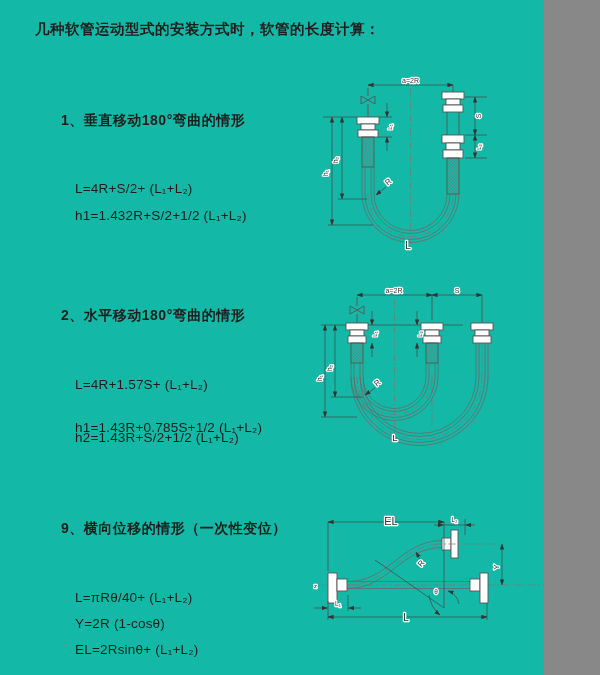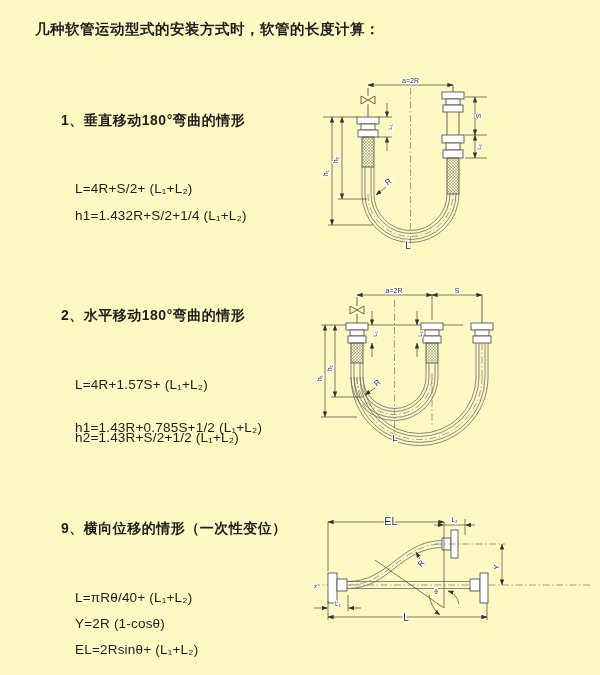--- a/index.html
+++ b/index.html
@@ -1,17 +1,17 @@
 <!DOCTYPE html>
 <html><head>
 <meta charset="utf-8">
 <style>
   html,body{margin:0;padding:0;background:#888;}
   .page{
-    position:relative;width:600px;height:675px;background:#fef9c3;
+    position:relative;width:544px;height:675px;background:#14b8a6;
     font-family:"Liberation Sans","DejaVu Sans",sans-serif;
     color:#1d1d1d;overflow:hidden;
   }
   .title{position:absolute;left:35px;top:20px;font-size:14.5px;font-weight:bold;letter-spacing:.5px;}
   .heading{position:absolute;left:45px;font-size:14px;font-weight:bold;letter-spacing:.5px;margin-left:16px;}
   .formula{position:absolute;left:75px;font-size:13.5px;font-weight:400;letter-spacing:.2px;white-space:pre;margin-top:44px;}
   svg{position:absolute;overflow:visible;}
   svg text{font-family:"Liberation Sans","DejaVu Sans",sans-serif;fill:#333;paint-order:stroke;stroke:#fff;stroke-width:2.5px;stroke-linejoin:round;}
   .geo{stroke:#555;fill:none;stroke-width:.9;}
   .geo2{stroke:#6a6a6a;fill:none;stroke-width:.8;}
@@ -22,21 +22,21 @@
 </style>
 </head>
 <body>
 
 <div class="page">
 
   <div class="title">几种软管运动型式的安装方式时，软管的长度计算：</div>
 
   <div class="heading" style="top:112px">1、垂直移动180°弯曲的情形</div>
   <div class="formula" style="top:137px">L=4R+S/2+ (L₁+L₂)</div>
-  <div class="formula" style="top:164px">h1=1.432R+S/2+1/4 (L₁+L₂)</div>
+  <div class="formula" style="top:164px">h1=1.432R+S/2+1/2 (L₁+L₂)</div>
 
   <div class="heading" style="top:307px">2、水平移动180°弯曲的情形</div>
   <div class="formula" style="top:333px">L=4R+1.57S+ (L₁+L₂)</div>
   <div class="formula" style="top:376px">h1=1.43R+0.785S+1/2 (L₁+L₂)</div>
   <div class="formula" style="top:386px">h2=1.43R+S/2+1/2 (L₁+L₂)</div>
 
   <div class="heading" style="top:520px">9、横向位移的情形（一次性变位）</div>
   <div class="formula" style="top:546px">L=πRθ/40+ (L₁+L₂)</div>
   <div class="formula" style="top:572px">Y=2R (1-cosθ)</div>
   <div class="formula" style="top:598px">EL=2Rsinθ+ (L₁+L₂)</div>

